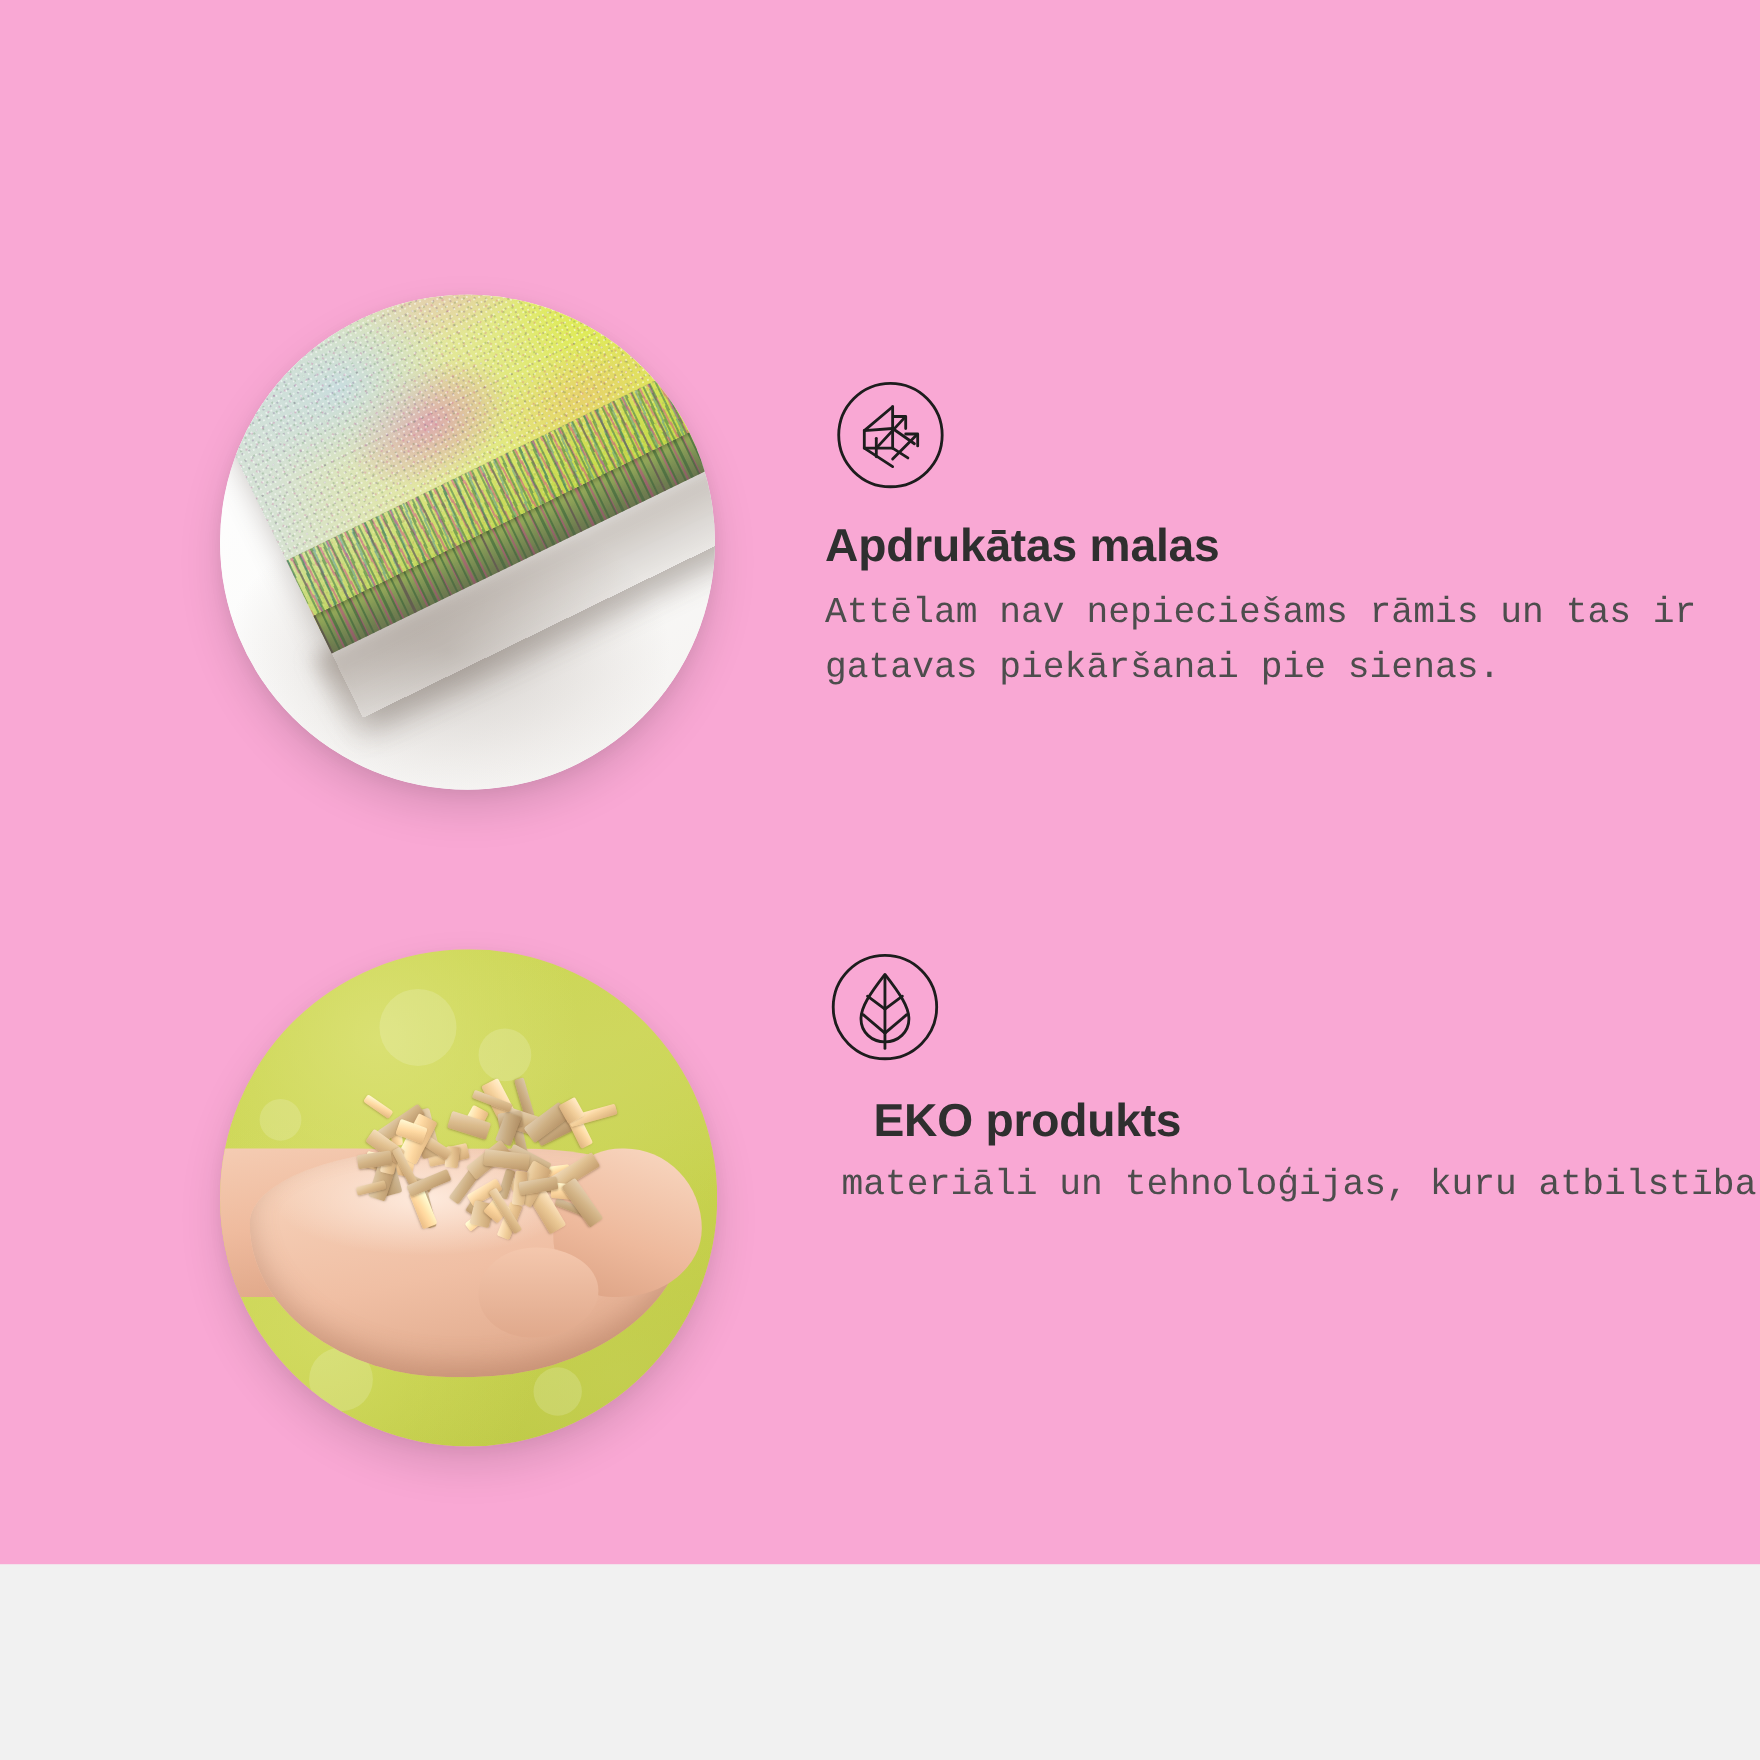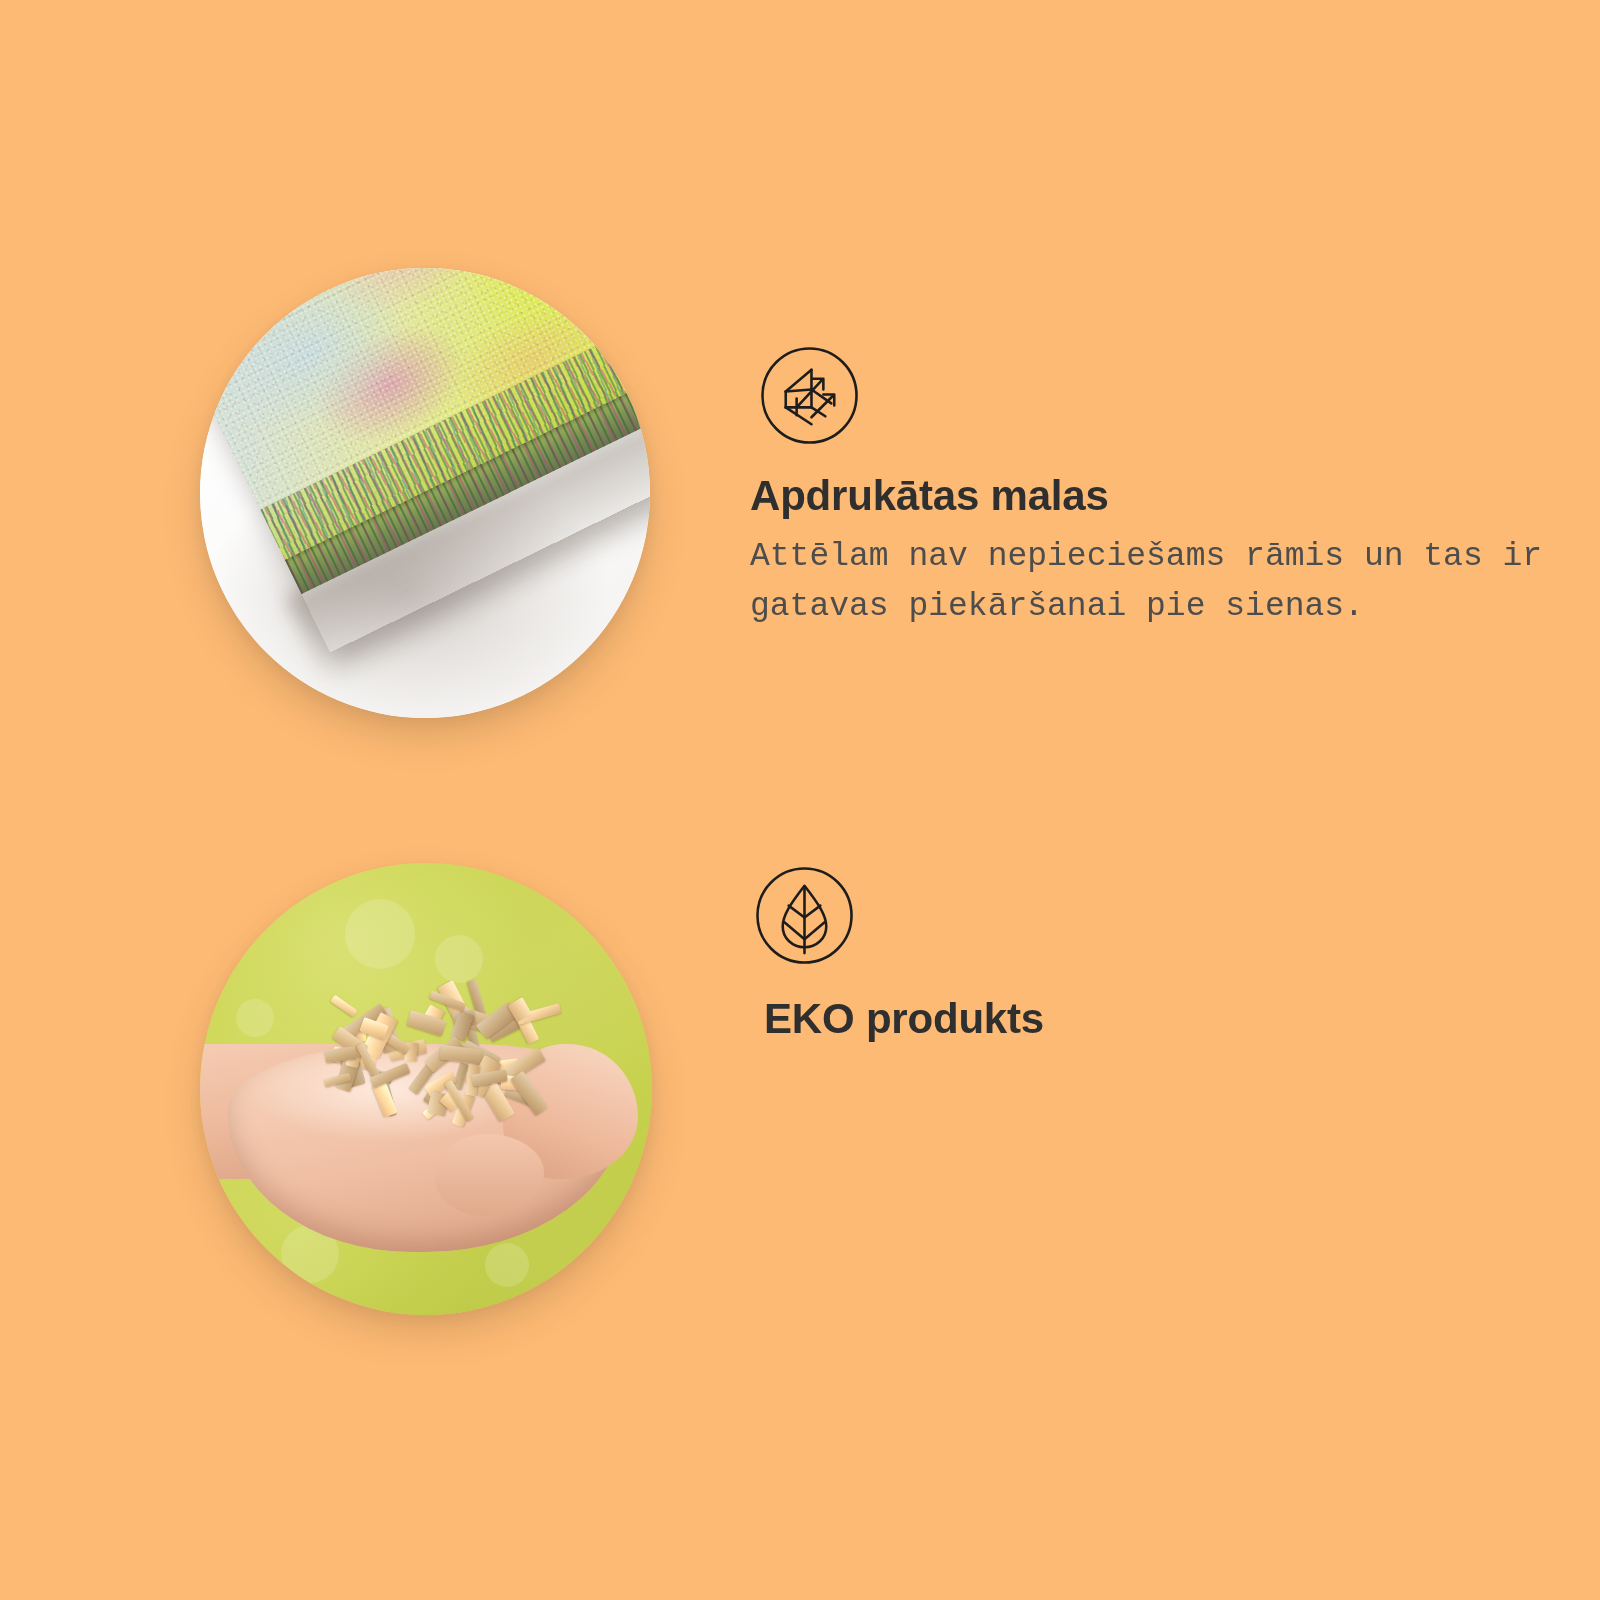--- a/index.html
+++ b/index.html
@@ -8,22 +8,22 @@
     width: 1600px;
     height: 1600px;
     background: #f1f1f1;
     font-family: "Liberation Sans", sans-serif;
     overflow: hidden;
   }
 
   .page {
     position: relative;
     width: 1600px;
-    height: 1600px;
-    background: #fdba74;
+    height: 1422px;
+    background: #f9a8d4;
   }
 
   
   .media-wrap {
     position: absolute;
     border-radius: 50%;
     overflow: hidden;
   }
 
   
@@ -360,18 +360,19 @@
       <circle cx="50" cy="50" r="47.5"></circle>
       <path d="M50 20 C36 38 28 50 28 61 C28 73 37.8 82 50 82 C62.2 82 72 73 72 61 C72 50 64 38 50 20 Z"></path>
       <path d="M50 22 L50 88"></path>
       <path d="M50 52 L34 40"></path>
       <path d="M50 52 L66 40"></path>
       <path d="M50 74 L30 57"></path>
       <path d="M50 74 L70 57"></path>
     </svg>
   </div>
 
-  <div class="feature-title" style="left:764px; top:995px;">EKO produkts</div>
+  <div class="feature-title" style="left:794px; top:995px;">EKO produkts</div>
 
   <div class="feature-desc" style="left:765px; top:1052px;">
+    <span class="ln">materiāli un tehnoloģijas, kuru atbilstība</span>
   </div>
 
 </div>
 
 </body></html>

